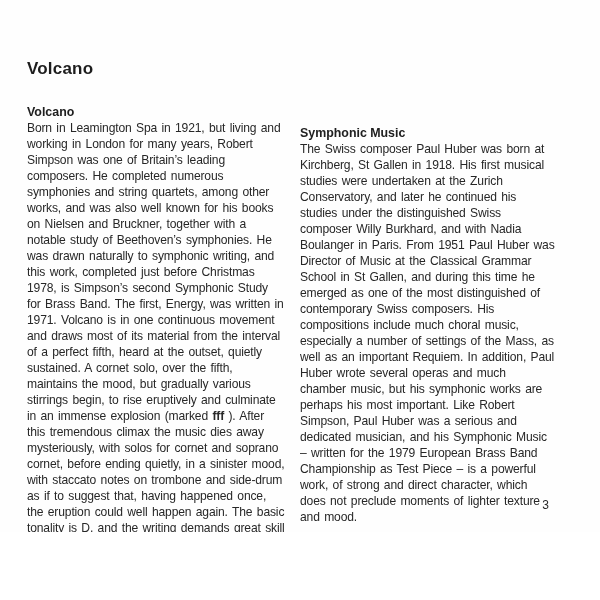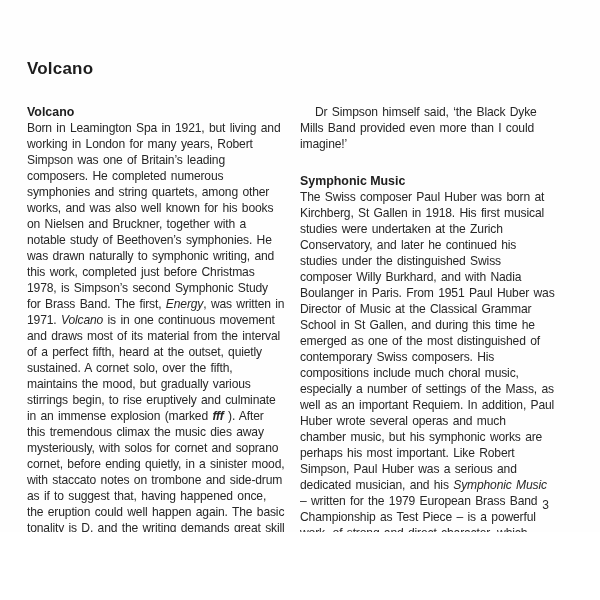--- a/index.html
+++ b/index.html
@@ -56,24 +56,22 @@
     line-height: 16px;
     letter-spacing: -0.15px;
     word-spacing: 1.2px;
     text-align: left;
     color: #272727;
   }
   .indent-first {
     text-indent: 15px;
   }
   .run-italic {
-    font-style: italic;
   }
   .run-bold-italic {
-    font-style: italic;
     font-weight: 700;
   }
   .page-number {
     position: absolute;
     right: 51px;
     bottom: 21px;
     font-size: 12px;
     line-height: 12px;
     color: #2a2a2a;
   }
@@ -86,21 +84,20 @@
   <h1 class="title">Volcano</h1>
 
   <div class="columns">
 
     <div class="col col-left">
       <h2 class="heading">Volcano</h2>
       <p class="body"><span>Born in Leamington Spa in 1921, but living and working in London for many years, Robert Simpson was one of Britain’s leading composers. He completed numerous symphonies and string quartets, among other works, and was also well known for his books on Nielsen and Bruckner, together with a notable study of Beethoven’s symphonies. He was drawn naturally to symphonic writing, and this work, completed just before Christmas 1978, is Simpson’s second Symphonic Study for Brass Band. The first, </span><span class="run-italic">Energy</span><span>, was written in 1971. </span><span class="run-italic">Volcano</span><span> is in one continuous movement and draws most of its material from the interval of a perfect fifth, heard at the outset, quietly sustained. A cornet solo, over the fifth, maintains the mood, but gradually various stirrings begin, to rise eruptively and culminate in an immense explosion (marked </span><span class="run-bold-italic">fff</span><span> ). After this tremendous climax the music dies away mysteriously, with solos for cornet and soprano cornet, before ending quietly, in a sinister mood, with staccato notes on trombone and side-drum as if to suggest that, having happened once, the eruption could well happen again. The basic tonality is D, and the writing demands great skill and stamina.</span></p>
     </div>
 
     <div class="col col-right">
-      <p class="body indent-first">Dr Simpson himself said, ‘the Black Dyke Mills Band provided even more than I could imagine!’</p>
       <h2 class="heading heading-gap">Symphonic Music</h2>
       <p class="body"><span>The Swiss composer Paul Huber was born at Kirchberg, St Gallen in 1918. His first musical studies were undertaken at the Zurich Conservatory, and later he continued his studies under the distinguished Swiss composer Willy Burkhard, and with Nadia Boulanger in Paris. From 1951 Paul Huber was Director of Music at the Classical Grammar School in St Gallen, and during this time he emerged as one of the most distinguished of contemporary Swiss composers. His compositions include much choral music, especially a number of settings of the Mass, as well as an important Requiem. In addition, Paul Huber wrote several operas and much chamber music, but his symphonic works are perhaps his most important. Like Robert Simpson, Paul Huber was a serious and dedicated musician, and his </span><span class="run-italic">Symphonic Music</span><span> – written for the 1979 European Brass Band Championship as Test Piece – is a powerful work, of strong and direct character, which does not preclude moments of lighter texture and mood.</span></p>
     </div>
 
   </div>
 
   <div class="page-number">3</div>
 
 </div>
 

